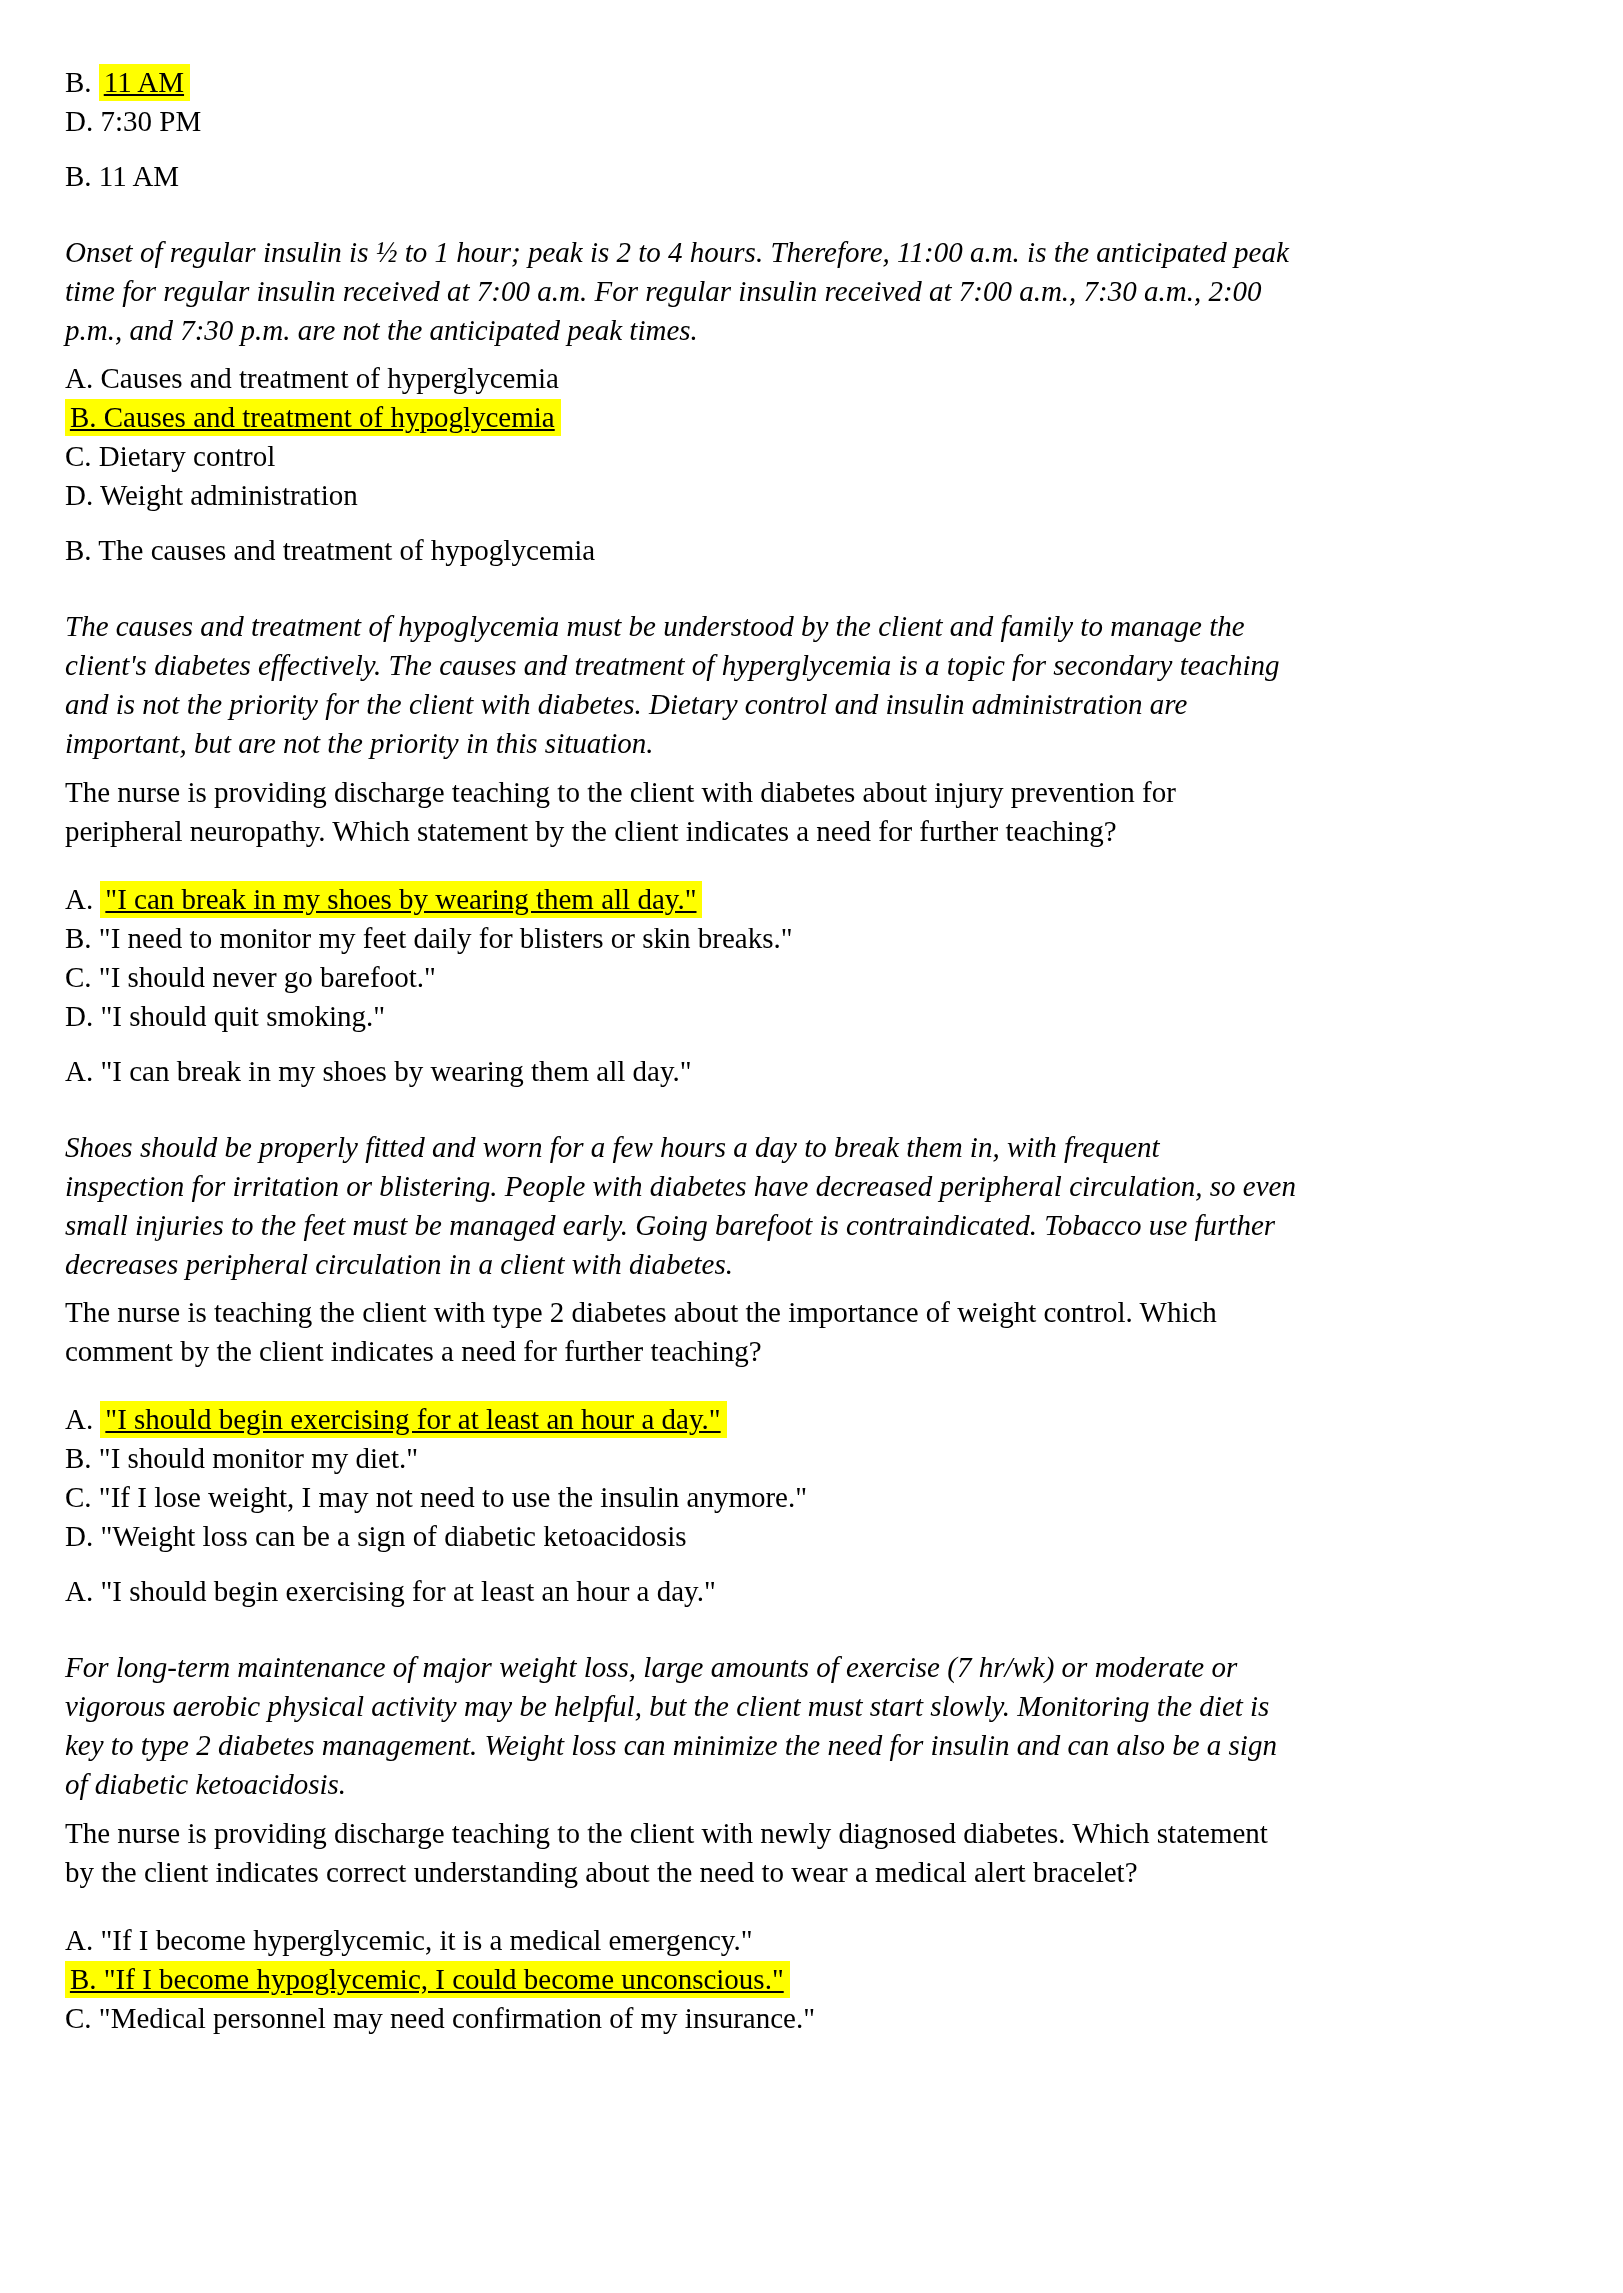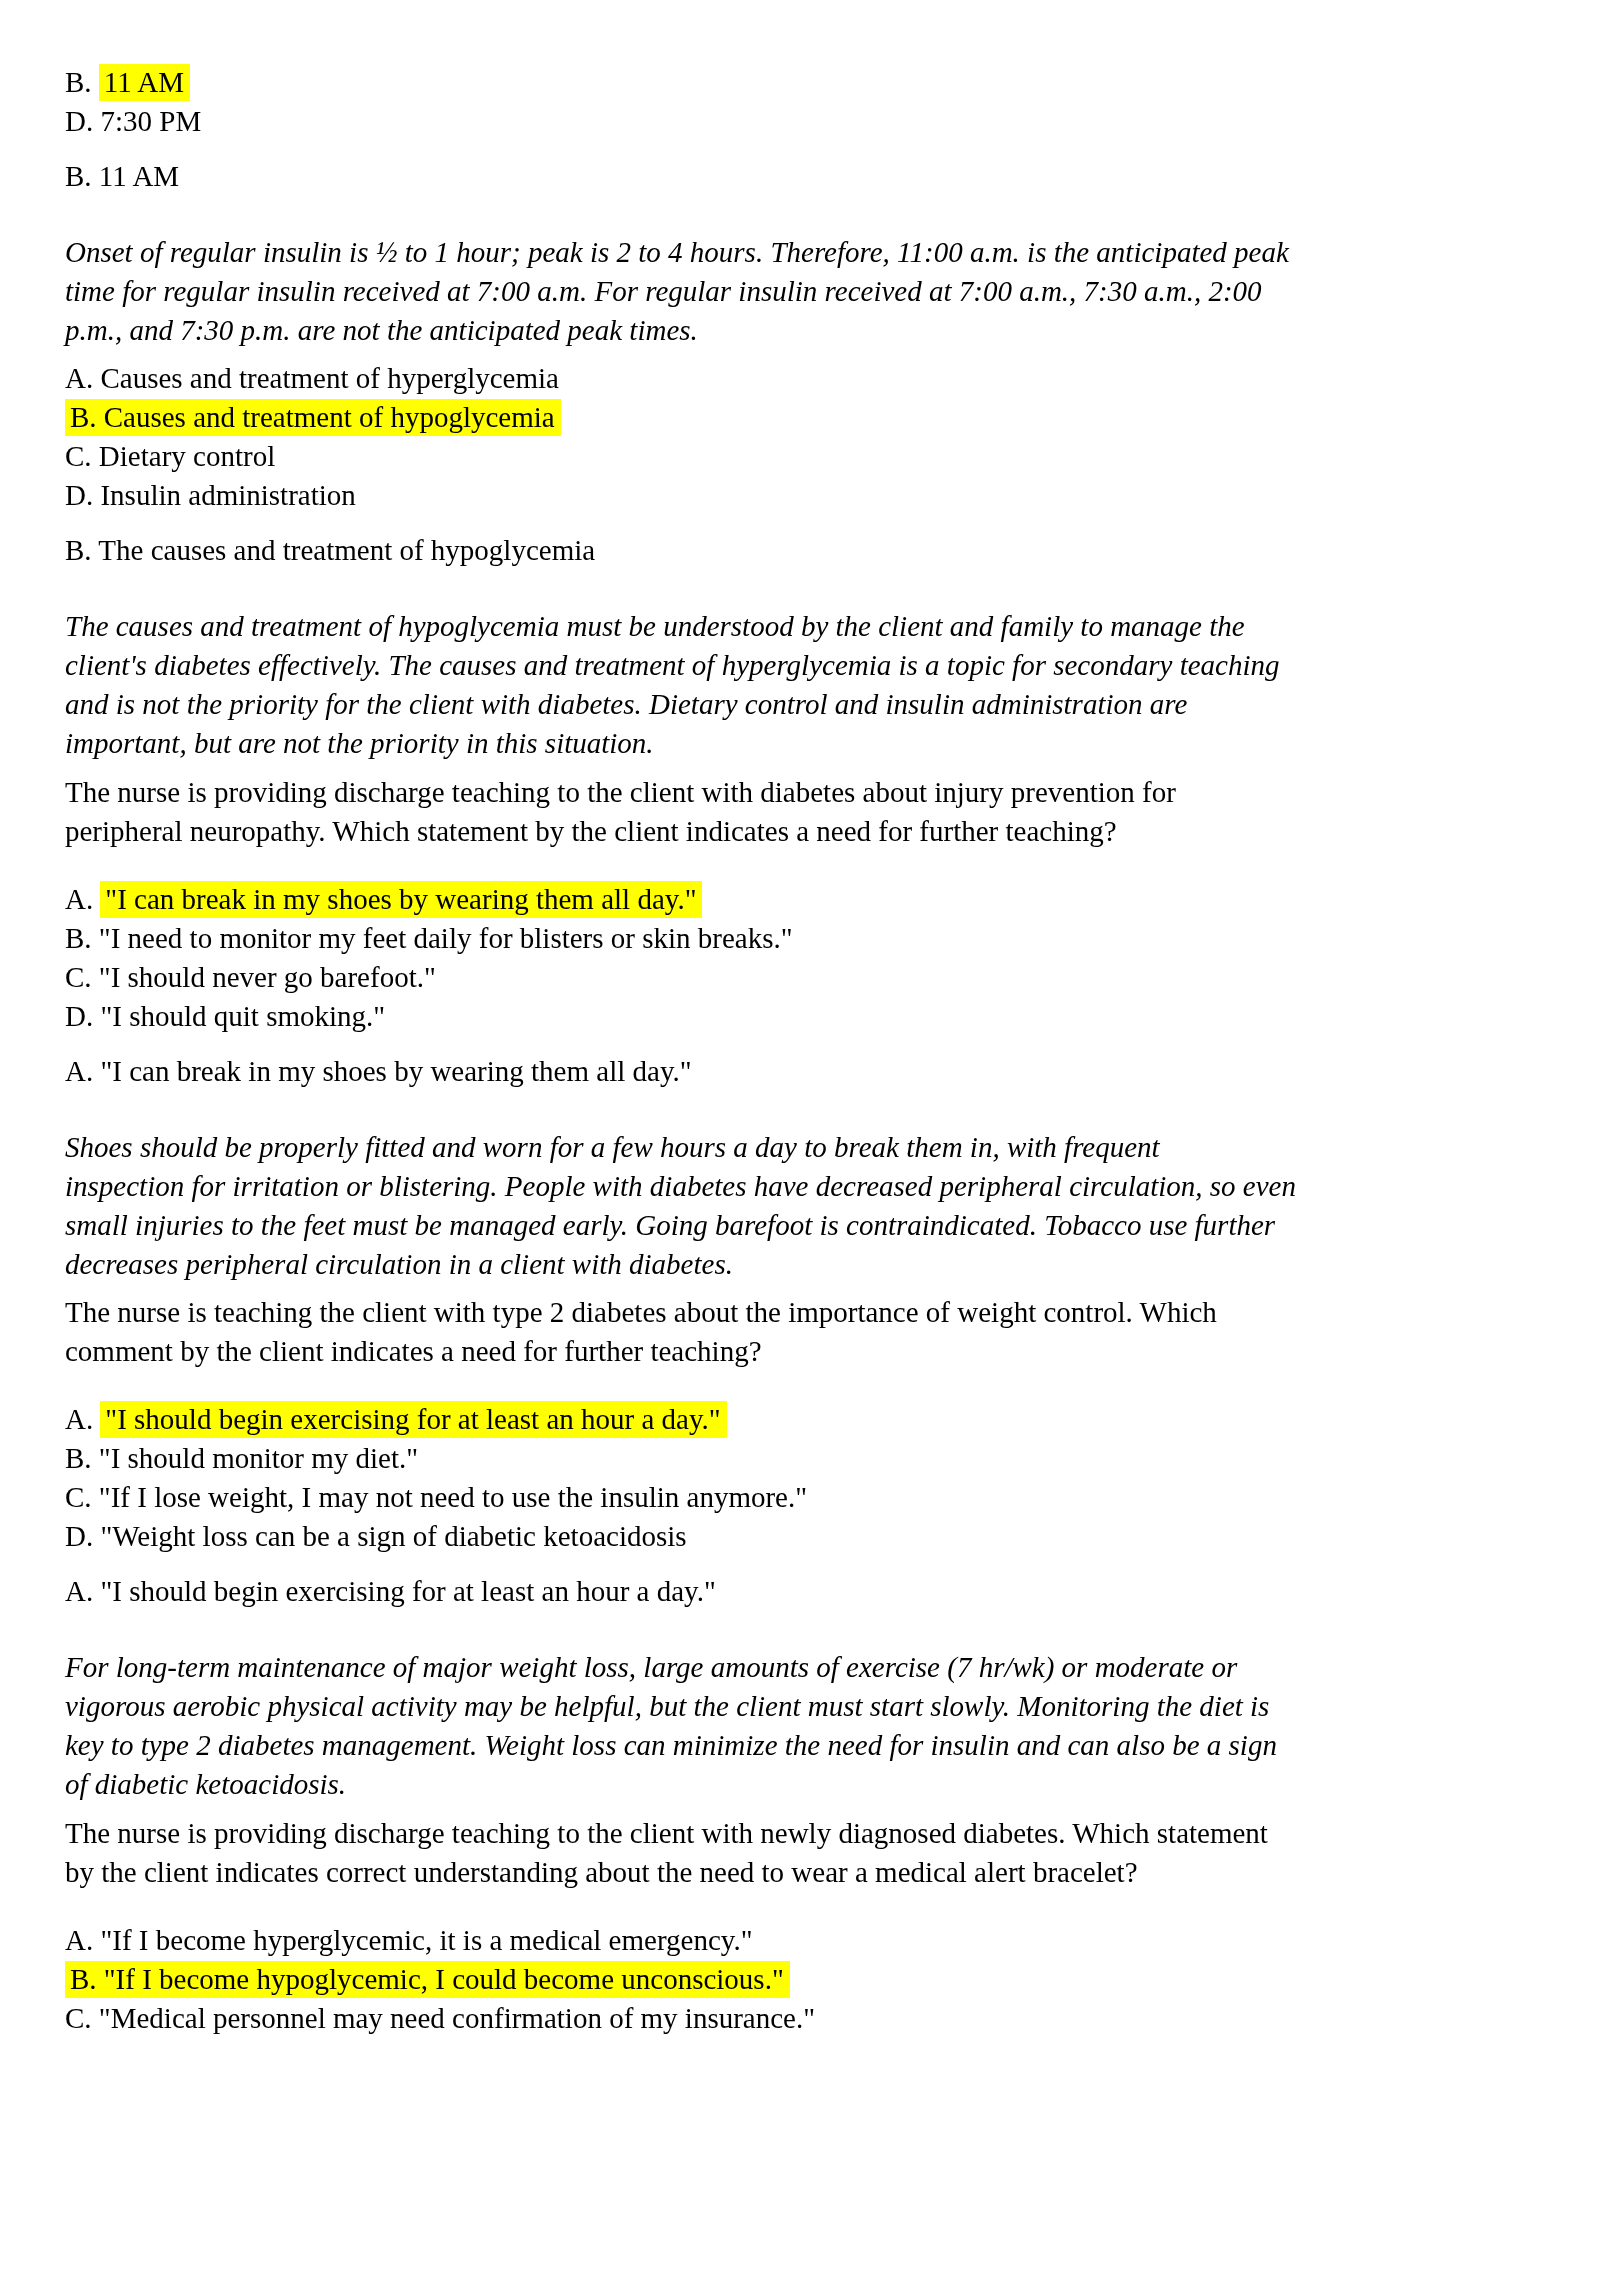--- a/index.html
+++ b/index.html
@@ -18,40 +18,41 @@
   }
   p { white-space: pre-wrap; }
   .rationale { margin-bottom: 9.8px; font-style: italic; }
   .question  { margin-bottom: 29px; }
   .answer    { margin-bottom: 37px; }
   .options   { margin-bottom: 15.7px; }
   .opt-line  { white-space: nowrap; }
   .hl {
     background: #ffff00;
     padding: 2px 5.9px 2.9px 4.9px;
+    text-decoration: underline;
   }
 </style>
 </head>
 <body>
 
 <div class="page">
   <div id="doc">
       <div class="options">
         <div class="opt-line"><span class="opt-label">B. </span><span class="hl">11 AM</span></div>
         <div class="opt-line"><span class="opt-label">D. </span><span>7:30 PM</span></div>
       </div>
       <p class="answer">B. 11 AM</p>
       <p class="rationale">Onset of regular insulin is ½ to 1 hour; peak is 2 to 4 hours. Therefore, 11:00 a.m. is the anticipated peak
 time for regular insulin received at 7:00 a.m. For regular insulin received at 7:00 a.m., 7:30 a.m., 2:00
 p.m., and 7:30 p.m. are not the anticipated peak times.</p>
       <div class="options">
         <div class="opt-line"><span class="opt-label">A. </span><span>Causes and treatment of hyperglycemia</span></div>
         <div class="opt-line"><span class="hl">B. Causes and treatment of hypoglycemia</span></div>
         <div class="opt-line"><span class="opt-label">C. </span><span>Dietary control</span></div>
-        <div class="opt-line"><span class="opt-label">D. </span><span>Insulin administration</span></div>
+        <div class="opt-line"><span class="opt-label">D. </span><span>Weight administration</span></div>
       </div>
       <p class="answer">B. The causes and treatment of hypoglycemia</p>
       <p class="rationale">The causes and treatment of hypoglycemia must be understood by the client and family to manage the
 client's diabetes effectively. The causes and treatment of hyperglycemia is a topic for secondary teaching
 and is not the priority for the client with diabetes. Dietary control and insulin administration are
 important, but are not the priority in this situation.</p>
       <p class="question">The nurse is providing discharge teaching to the client with diabetes about injury prevention for
 peripheral neuropathy. Which statement by the client indicates a need for further teaching?</p>
       <div class="options">
         <div class="opt-line"><span class="opt-label">A. </span><span class="hl">"I can break in my shoes by wearing them all day."</span></div>

